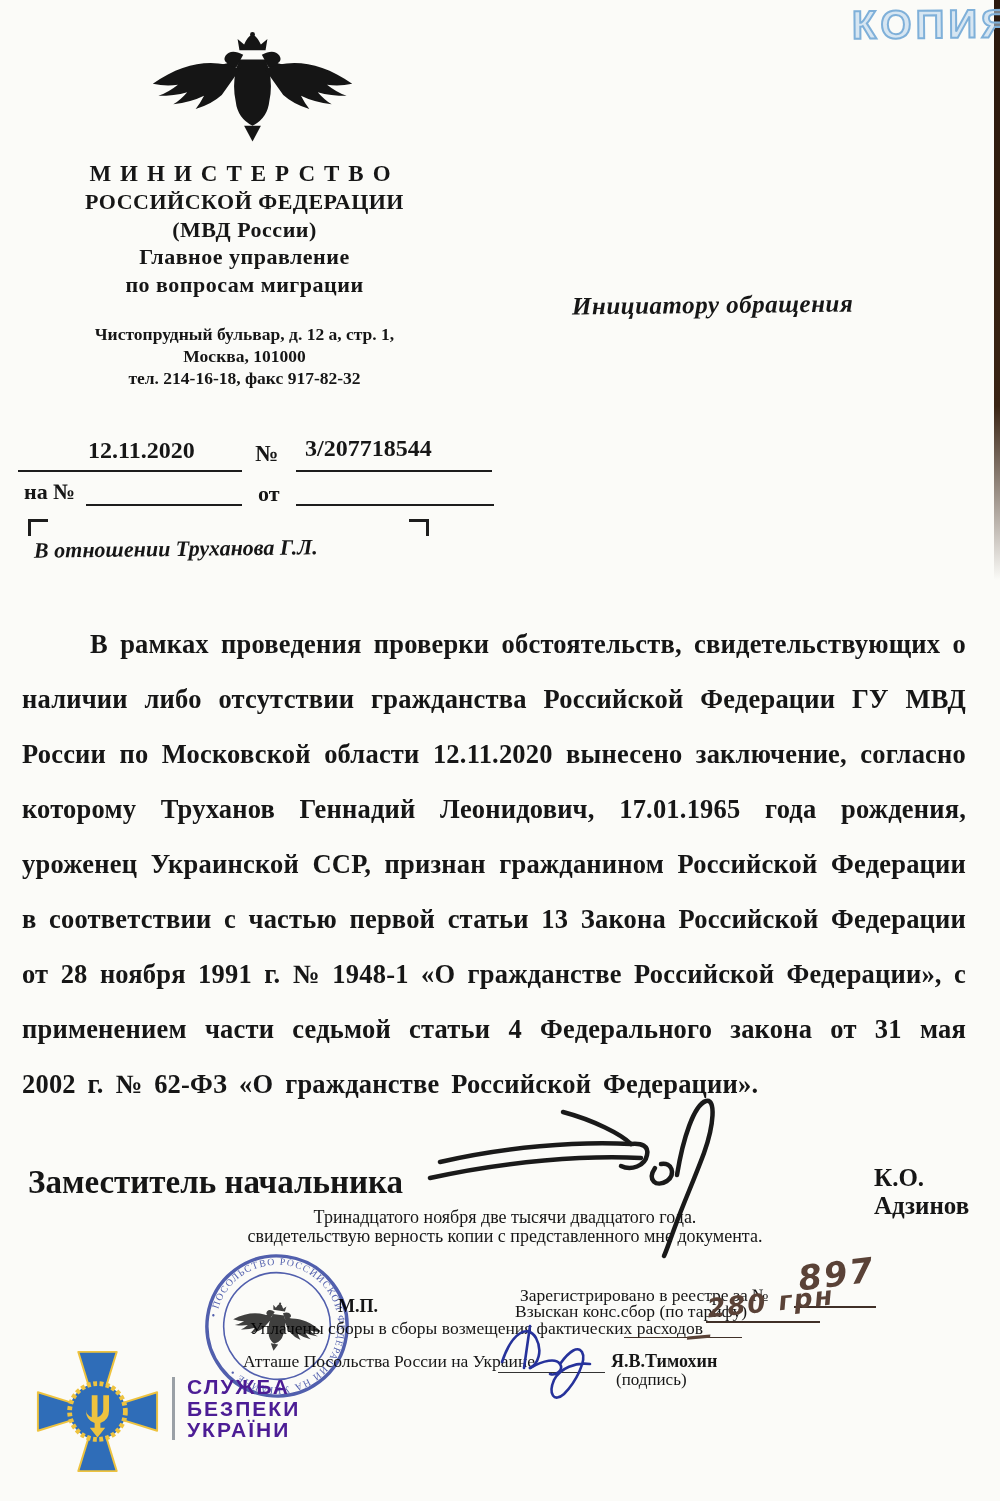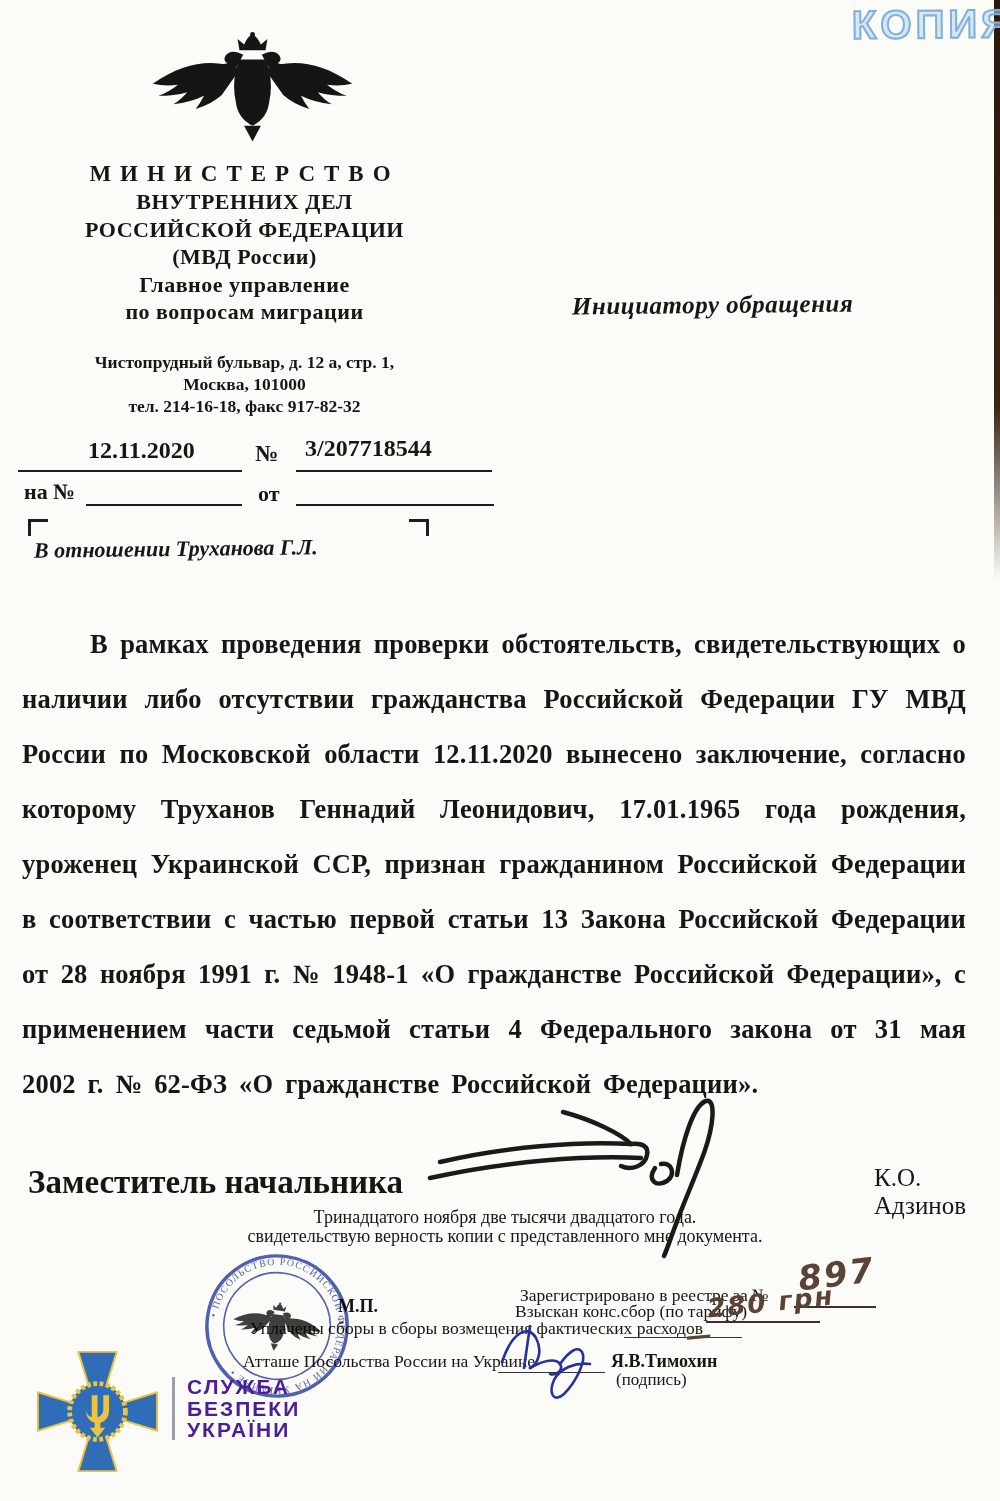--- a/index.html
+++ b/index.html
@@ -45,21 +45,21 @@
     transform:rotate(-.7deg);}
 
   
   .body-text{left:22px;top:617px;width:944px;font-size:26.5px;font-weight:600;
     line-height:55px;text-align:justify;text-indent:68px;word-spacing:5px;
     letter-spacing:.2px;}
 
   
   .position{left:28px;top:1164px;font-size:33px;font-weight:600;}
   .sig-main{left:425px;top:1090px;width:310px;height:168px;overflow:visible;}
-  .name{left:874px;top:1164px;font-size:25px;font-weight:400;}
+  .name{left:874px;top:1164px;font-size:25px;font-weight:700;}
 
   
   .notary-center{left:155px;top:1208px;width:700px;text-align:center;
     font-size:18px;line-height:19px;}
   .notary-center b{font-weight:bold;}
   .nlab{font-size:17.5px;}
   .reg-label{left:520px;top:1285px;}
   .nr1{left:794px;top:1306px;width:82px;border-bottom:2px solid #403028;}
   .reg-value{left:798px;top:1254px;font-size:34px;transform:rotate(-7deg);}
   .hand{font-family:"DejaVu Sans",sans-serif;font-style:italic;font-weight:600;
@@ -103,21 +103,20 @@
     <path d="M120,25 q13,-7 19,1 q3,5 -2,8 l8,2 q-10,6 -18,2 z"></path>
     <path d="M96,30 h28 q9,22 4,45 q-2,18 -18,26 q-16,-8 -18,-26 q-5,-23 4,-45 z"></path>
     <path d="M97,40 C70,29 38,31 3,56 q14,3 27,1 q-10,8 -21,12 q17,0 31,-4 q-8,9 -15,13 q19,-2 33,-9 q-4,8 -9,14 q17,-5 28,-15 z"></path>
     <path d="M123,40 C150,29 182,31 217,56 q-14,3 -27,1 q10,8 21,12 q-17,0 -31,-4 q8,9 15,13 q-19,-2 -33,-9 q4,8 9,14 q-17,-5 -28,-15 z"></path>
     <path d="M101,101 l9,17 9,-17 z"></path>
   </g>
 </svg>
 
 <div class="abs letterhead">
   <div class="lh1">МИНИСТЕРСТВО</div>
-  <div class="lh">ВНУТРЕННИХ ДЕЛ</div>
   <div class="lh">РОССИЙСКОЙ ФЕДЕРАЦИИ</div>
   <div class="lh">(МВД России)</div>
   <div class="lh">Главное управление</div>
   <div class="lh">по вопросам миграции</div>
   <div class="addr">
     <div>Чистопрудный бульвар, д. 12 а, стр. 1,</div>
     <div>Москва, 101000</div>
     <div>тел. 214-16-18, факс 917-82-32</div>
   </div>
 </div>

